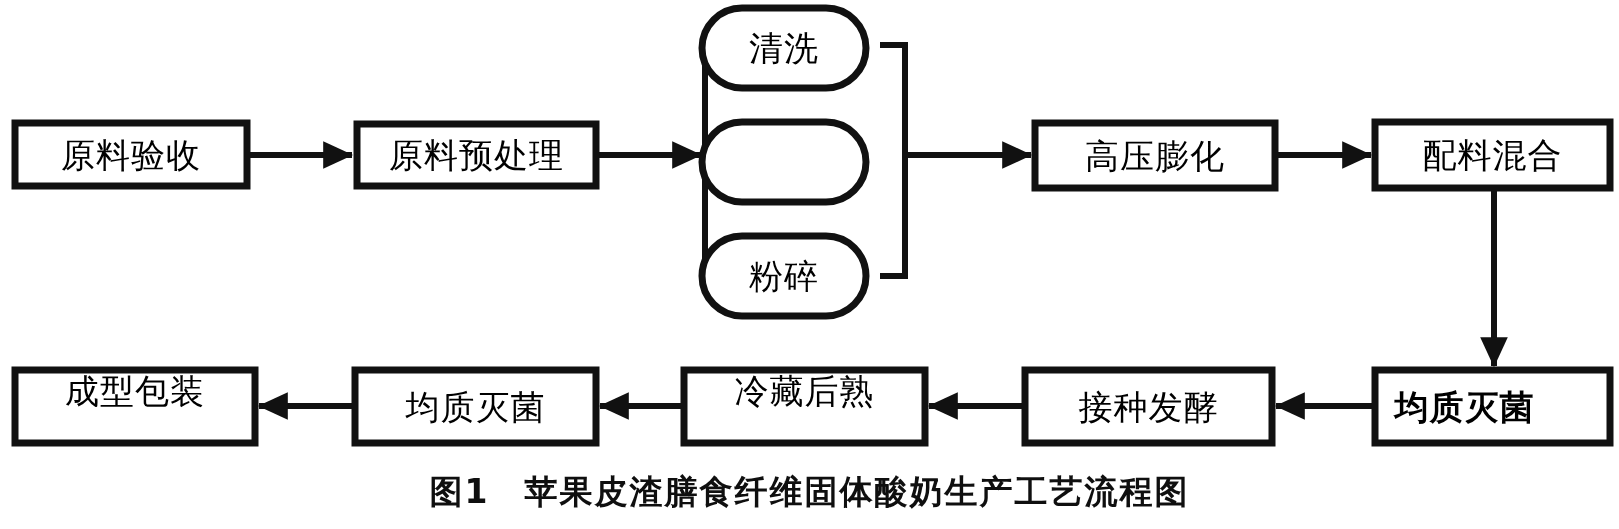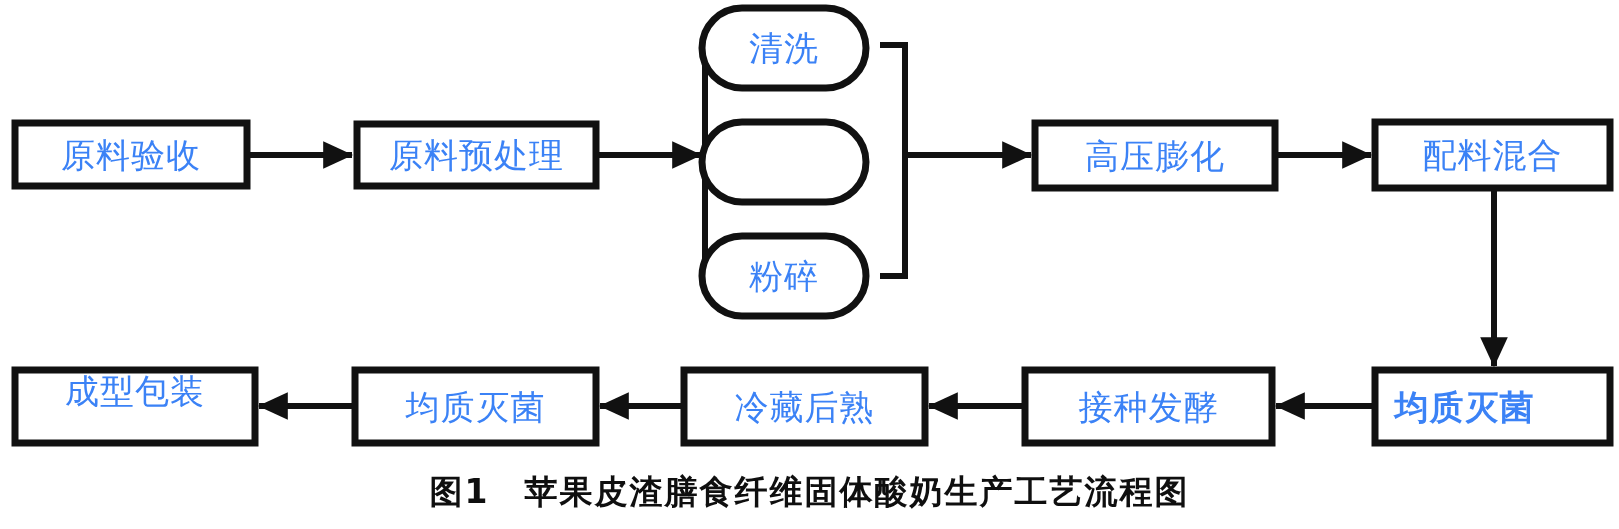--- a/index.html
+++ b/index.html
@@ -24,21 +24,21 @@
     top: 0;
     width: 1619px;
     height: 529px;
   }
   .node-label {
     position: absolute;
     display: flex;
     align-items: center;
     justify-content: center;
     text-align: center;
-    color: #3b82f6;
+    color: #000000;
     font-family: "DejaVu Serif", "Liberation Serif", serif;
     font-size: 34px;
     line-height: 1;
     letter-spacing: 1px;
     white-space: nowrap;
     pointer-events: none;
   }
   .caption {
     position: absolute;
     left: 0;
@@ -122,21 +122,21 @@
   <div class="node-label" style="left:702px; top:236px; width:164px; height:80px;">粉碎</div>
 
   <div class="node-label" style="left:1035px; top:123px; width:240px; height:65px;">高压膨化</div>
 
   <div class="node-label" style="left:1375px; top:122px; width:235px; height:66px;">配料混合</div>
 
   <div class="node-label" style="left:1347px; top:370px; width:235px; height:73px;font-weight:bold;">均质灭菌</div>
 
   <div class="node-label" style="left:1025px; top:370px; width:247px; height:73px;">接种发酵</div>
 
-  <div class="node-label" style="left:684px; top:370px; width:241px; height:73px;">冷藏后熟</div>
+  <div class="node-label" style="left:684px; top:354px; width:241px; height:73px;">冷藏后熟</div>
 
   <div class="node-label" style="left:355px; top:370px; width:241px; height:73px;">均质灭菌</div>
 
   <div class="node-label" style="left:15px; top:354px; width:240px; height:73px;">成型包装</div>
 
   <div class="caption">图1　苹果皮渣膳食纤维固体酸奶生产工艺流程图</div>
 
 </div>
 
 </body></html>

